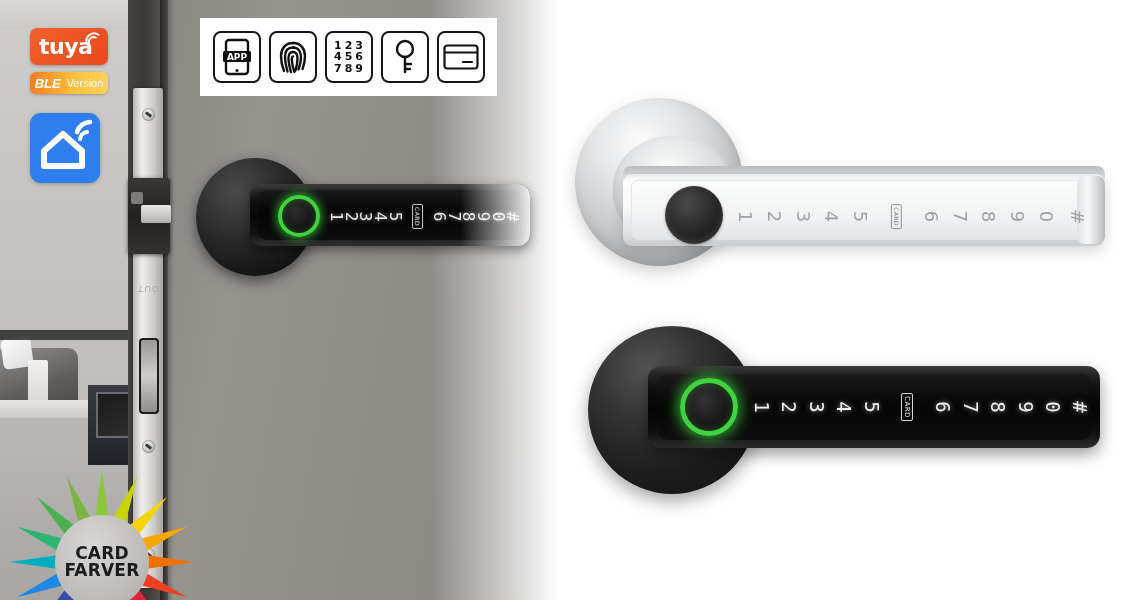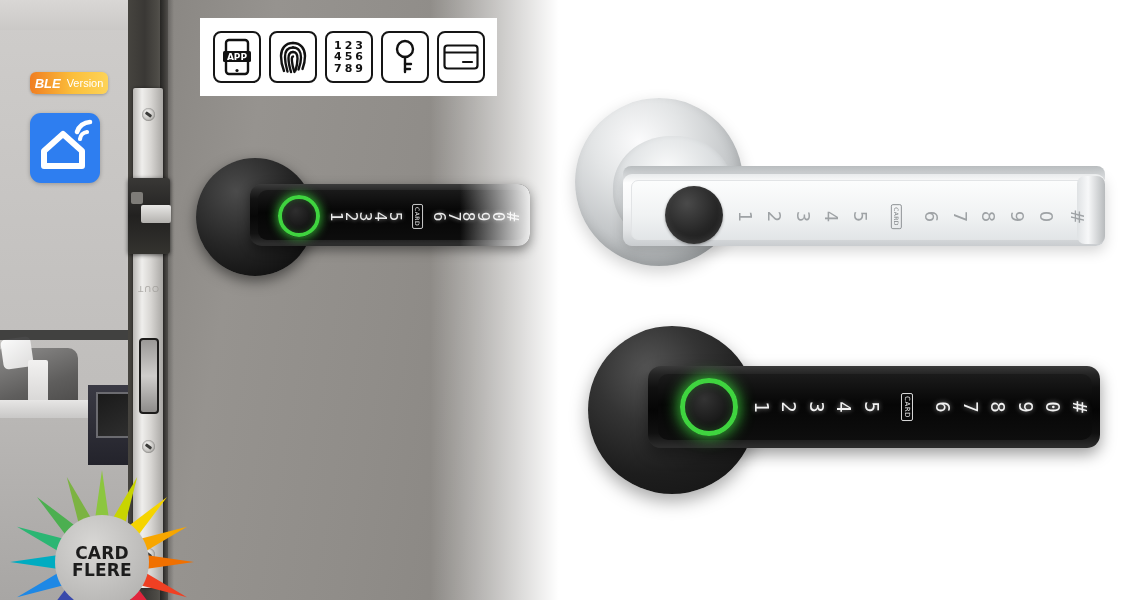--- a/index.html
+++ b/index.html
@@ -219,20 +219,27 @@
     <div class="fp-screw" style="left:142px; top:548px;"></div>
     <div class="latch-block"></div>
     <div class="latch-notch"></div>
     <div class="latch-tongue"></div>
     <div class="out-label">OUT</div>
     <div class="deadbolt-hole"></div>
 
     <div class="photo-fade"></div>
   </div>
 
+  <div class="tuya-logo">
+    <div class="tuya-word">tuya</div>
+    <svg class="tuya-wifi" viewBox="0 0 20 16">
+      <path d="M3 12 A9 9 0 0 1 17 3" stroke="#fff" stroke-width="2.4" fill="none" stroke-linecap="round"></path>
+      <path d="M6 13 A5.5 5.5 0 0 1 14 6.5" stroke="#fff" stroke-width="2.2" fill="none" stroke-linecap="round"></path>
+    </svg>
+  </div>
 
   <div class="ble-badge">
     <span class="ble-b">BLE</span>
     <span class="ble-v">Version</span>
   </div>
 
   <div class="sl-icon">
     <svg viewBox="0 0 70 70" width="70" height="70">
       <path d="M14 38 L33 21 L52 38 L52 53 L14 53 Z" fill="none" stroke="#fff" stroke-width="6" stroke-linejoin="round" stroke-linecap="round"></path>
       <path d="M47 19 A14 14 0 0 1 60 9" stroke="#fff" stroke-width="4.6" fill="none" stroke-linecap="round"></path>
@@ -381,17 +388,17 @@
           <path d="M-25.9,35.6 L-65.1,65.1 L-35.6,25.9 Z" fill="#3949ab"></path>
           <path d="M-37.5,23.0 L-85.0,35.2 L-42.8,10.3 Z" fill="#1e88e5"></path>
           <path d="M-43.5,6.9 L-92.0,0.0 L-43.5,-6.9 Z" fill="#00acc1"></path>
           <path d="M-42.8,-10.3 L-85.0,-35.2 L-37.5,-23.0 Z" fill="#2bb673"></path>
           <path d="M-35.6,-25.9 L-65.1,-65.1 L-25.9,-35.6 Z" fill="#4caf50"></path>
           <path d="M-23.0,-37.5 L-35.2,-85.0 L-10.3,-42.8 Z" fill="#7cb342"></path>
         </g>
     </svg>
     <div class="flere-hub">
       <span>CARD</span>
-      <span>FLERE</span>
+      <span>FARVER</span>
     </div>
   </div>
 
 </div>
 
 </body></html>

